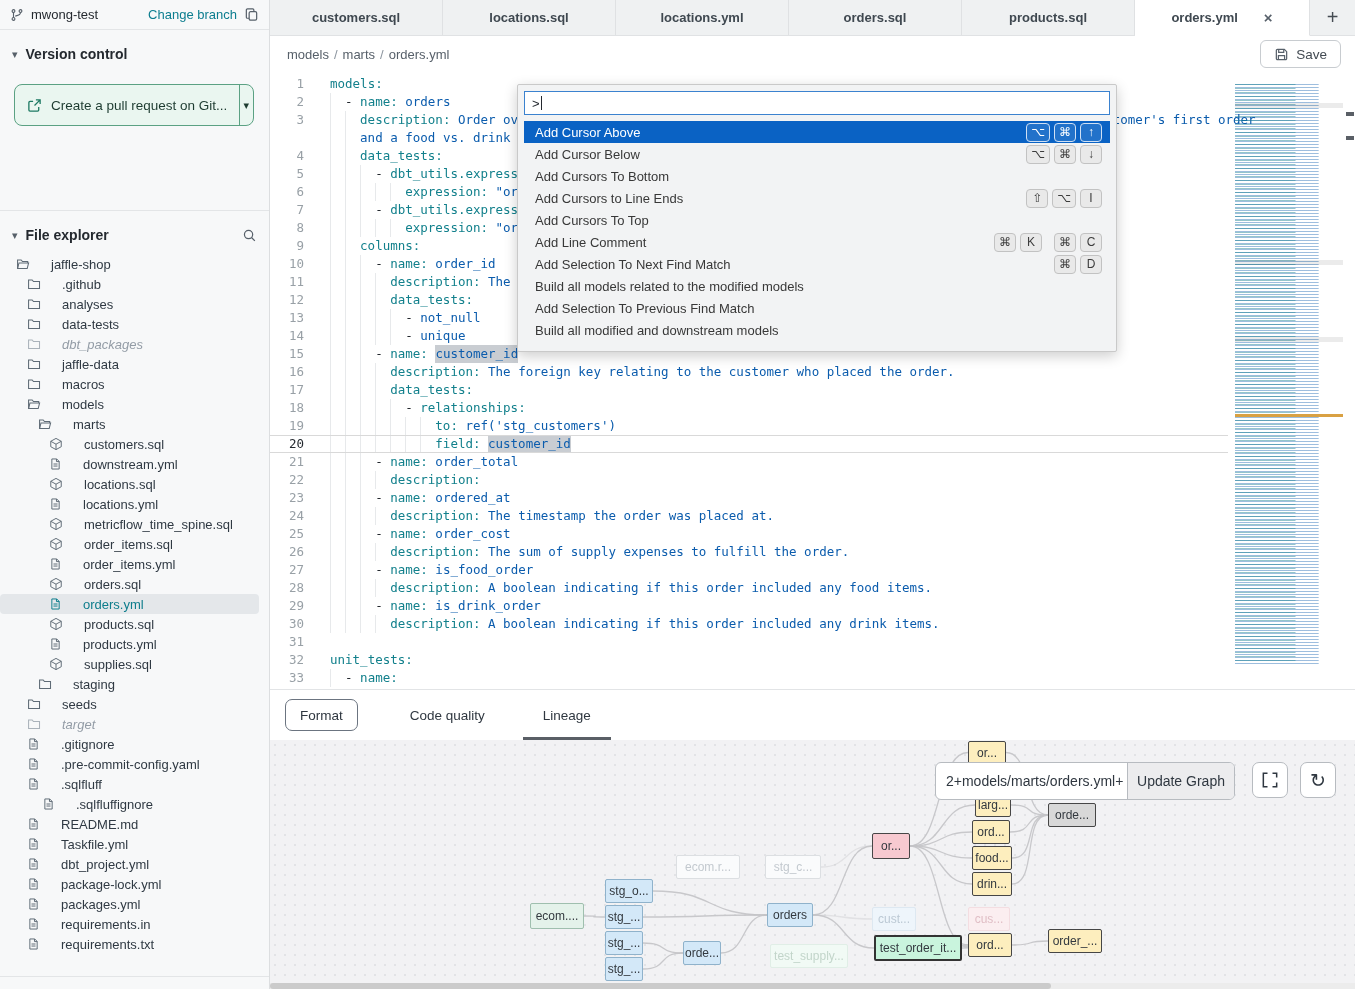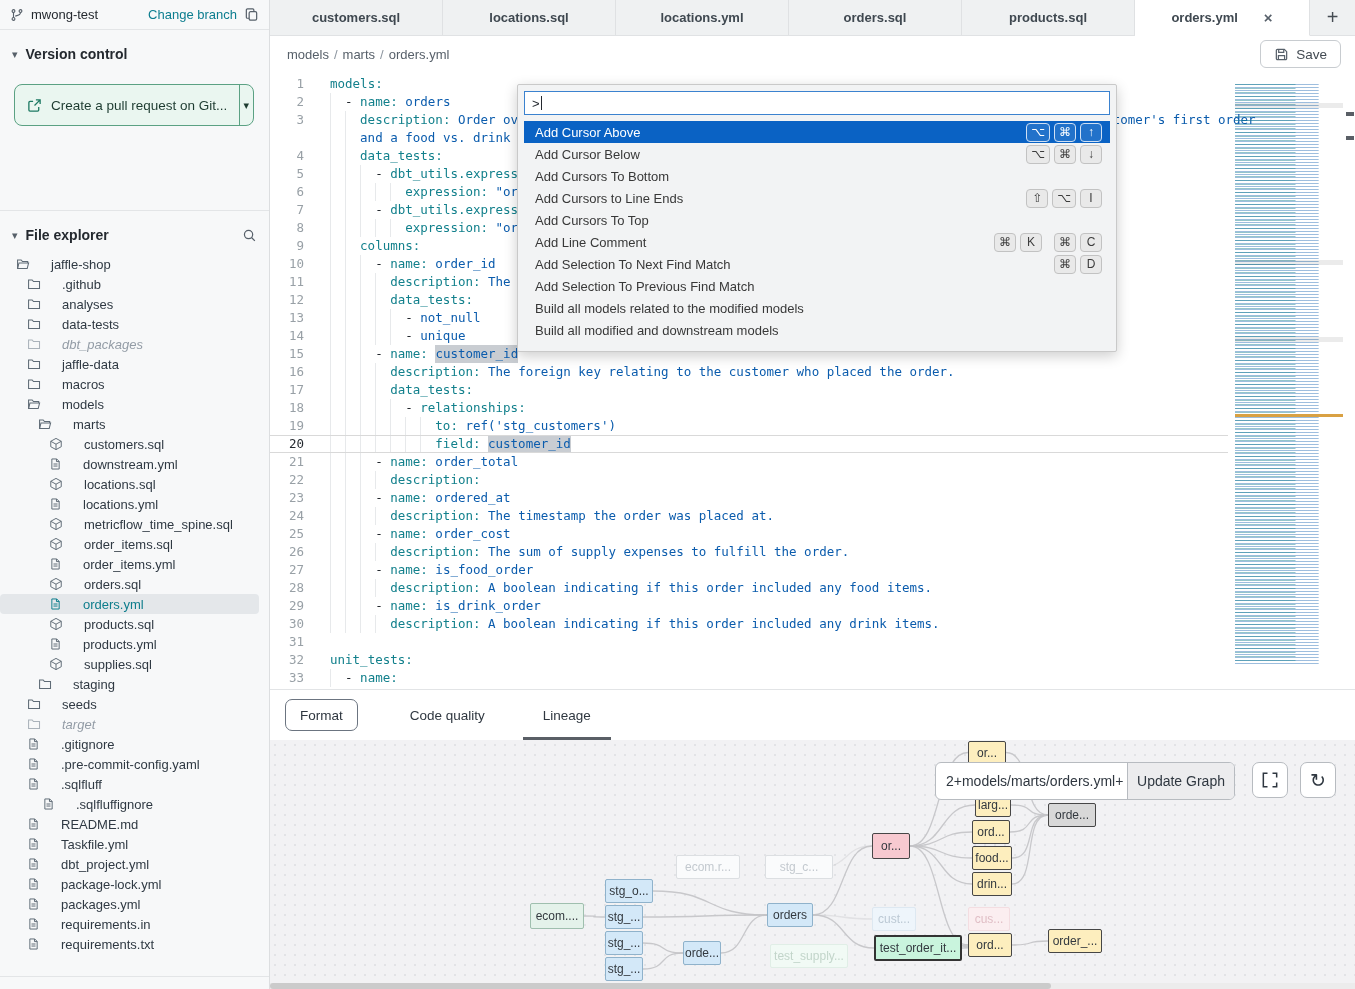--- a/index.html
+++ b/index.html
@@ -602,24 +602,24 @@
               </span>
             </div>
             <div class="pi">
               <span>Add Selection To Next Find Match</span>
               <span class="chips">
                 <span class="chip">⌘</span>
                 <span class="chip">D</span>
               </span>
             </div>
             <div class="pi">
+              <span>Build all models related to the modified models</span>
+            </div>
+            <div class="pi">
               <span>Add Selection To Previous Find Match</span>
-            </div>
-            <div class="pi">
-              <span>Build all models related to the modified models</span>
             </div>
             <div class="pi">
               <span>Build all modified and downstream models</span>
             </div>
           </div>
       </div>
     </div>
 
     <div class="panel-tabs">
       <button class="format-btn">Format</button>
@@ -667,21 +667,21 @@
           <span>↻</span>
         </div>
     <div class="gnode n-mint" style="left: 260px; top: 163px; width: 54px; height: 26px;">ecom....</div>
         <div class="gnode n-blue" style="left: 335px; top: 139px; width: 48px; height: 24px;">stg_o...</div>
         <div class="gnode n-blue" style="left: 335px; top: 165px; width: 38px; height: 24px;">stg_...</div>
         <div class="gnode n-blue" style="left: 335px; top: 191px; width: 38px; height: 24px;">stg_...</div>
         <div class="gnode n-blue" style="left: 335px; top: 217px; width: 38px; height: 24px;">stg_...</div>
         <div class="gnode n-blue" style="left: 413px; top: 201px; width: 38px; height: 24px;">orde...</div>
         <div class="gnode n-blue" style="left: 497px; top: 163px; width: 46px; height: 24px;">orders</div>
         <div class="gnode n-ghost" style="left: 406px; top: 115px; width: 64px; height: 24px;">ecom.r...</div>
-        <div class="gnode n-ghost" style="left: 495px; top: 115px; width: 68px; height: 24px;">stg_c...</div>
+        <div class="gnode n-ghost" style="left: 495px; top: 115px; width: 56px; height: 24px;">stg_c...</div>
         <div class="gnode n-pink" style="left: 602px; top: 93px; width: 38px; height: 26px;">or...</div>
         <div class="gnode n-yellow" style="left: 698px; top: 1px; width: 38px; height: 23px;">or...</div>
         <div class="gnode n-yellow" style="left: 705px; top: 53px; width: 36px; height: 24px;">larg...</div>
         <div class="gnode n-yellow" style="left: 702px; top: 80px; width: 38px; height: 24px;">ord...</div>
         <div class="gnode n-yellow" style="left: 702px; top: 106px; width: 40px; height: 24px;">food...</div>
         <div class="gnode n-yellow" style="left: 702px; top: 132px; width: 40px; height: 24px;">drin...</div>
         <div class="gnode n-gray" style="left: 778px; top: 63px; width: 48px; height: 24px;">orde...</div>
         <div class="gnode n-ghost-blue" style="left: 602px; top: 167px; width: 44px; height: 24px;">cust...</div>
         <div class="gnode n-ghost-pink" style="left: 698px; top: 167px; width: 42px; height: 24px;">cus...</div>
         <div class="gnode n-green" style="left: 604px; top: 195px; width: 88px; height: 26px;">test_order_it...</div>

